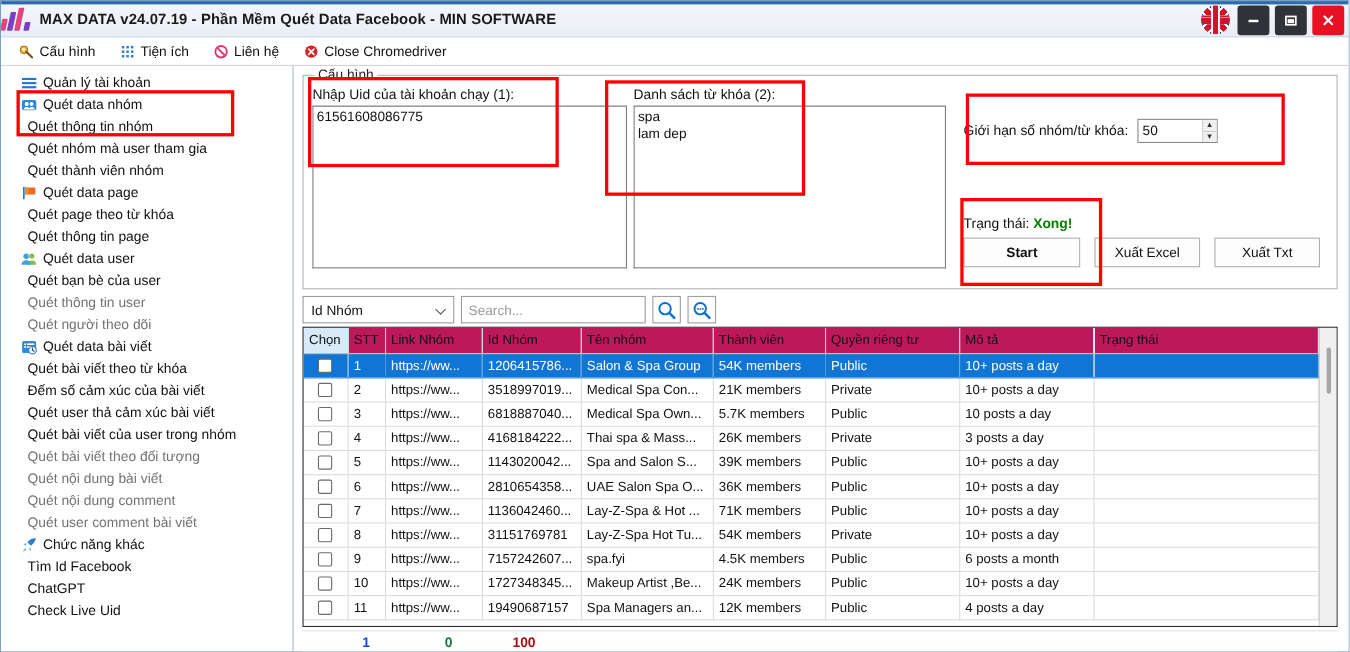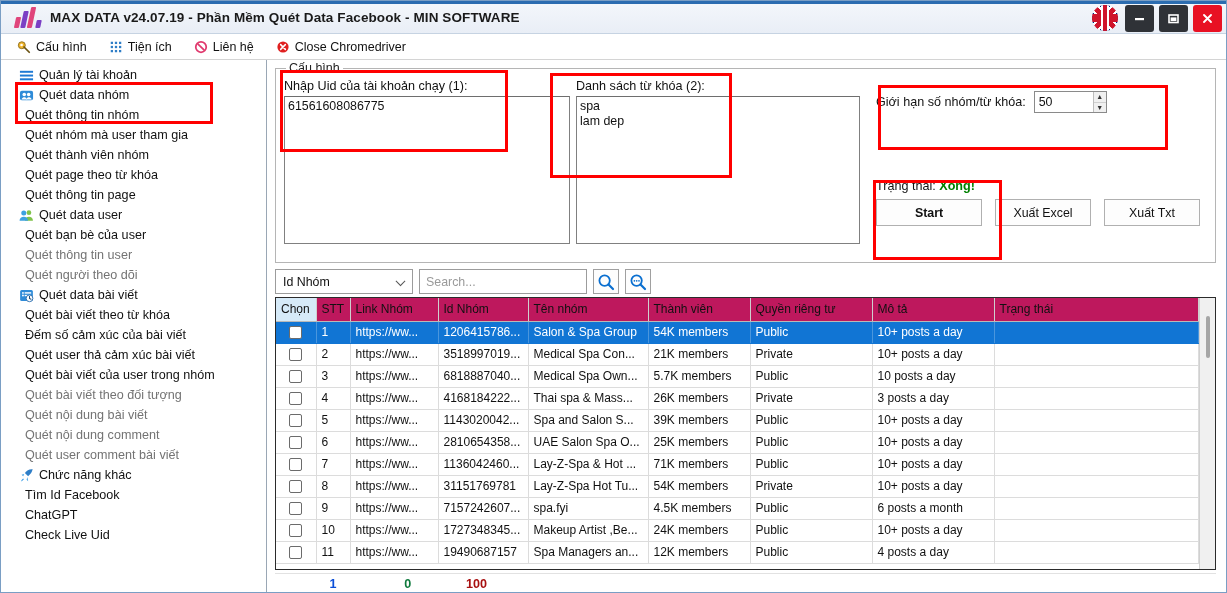--- a/index.html
+++ b/index.html
@@ -19,21 +19,20 @@
   }
 
   
   .titlebar {
     position: relative;
     height: 33px;
     background: linear-gradient(#f4f7fb, #e9eef6);
     border-bottom: 1px solid #c6d3e2;
     display: flex;
     align-items: center;
-    padding-left: 14px;
   }
   .titlebar::before{
     content:"";
     position:absolute; left:0; top:0; right:0; height:3px;
     background:#2b6cb0;
   }
   .app-logo {
     width: 26px; height: 22px;
     margin-right: 9px;
     position: relative;
@@ -185,21 +184,21 @@
     font-family: "Liberation Sans", sans-serif;
     font-size: 12.4px;
     color: #111;
     padding: 2px 3px;
     resize: none;
     outline: none;
     line-height: 15px;
     background: #fff;
   }
 
-  .limit-row { display:flex; align-items:center; margin-top: 12px; }
+  .limit-row { display:flex; align-items:center; margin-top: 29px; }
   .limit-label { font-size: 12.6px; color:#111; margin-right: 8px; white-space: nowrap; }
   .spin {
     display:flex; align-items:stretch;
     border:1px solid #8a8a8a; background:#fff; height: 22px; width: 73px;
   }
   .spin input {
     border:0; outline:0; width: 100%;
     font-family:"Liberation Sans", sans-serif; font-size:12.4px;
     padding-left:4px; color:#111; background: transparent;
   }
@@ -437,20 +436,28 @@
         </div>
         <div class="nav-row child">
           <span>Quét thông tin nhóm</span>
         </div>
         <div class="nav-row child">
           <span>Quét nhóm mà user tham gia</span>
         </div>
         <div class="nav-row child">
           <span>Quét thành viên nhóm</span>
         </div>
+        <div class="nav-row">
+          <span class="nav-ico"><svg viewBox="0 0 16 16" width="15" height="15">
+              <rect x="2" y="2" width="1.7" height="12" fill="#2f7ec7"></rect>
+              <path d="M4 2.6 H14 V9.4 H4 Z" fill="#f06a22"></path>
+              <path d="M4 2.6 H7.4 V9.4 H4 Z" fill="#f3903f"></path>
+            </svg></span>
+          <span>Quét data page</span>
+        </div>
         <div class="nav-row child">
           <span>Quét page theo từ khóa</span>
         </div>
         <div class="nav-row child">
           <span>Quét thông tin page</span>
         </div>
         <div class="nav-row">
           <span class="nav-ico"><svg viewBox="0 0 16 16" width="15" height="15">
               <circle cx="10.6" cy="5" r="2.5" fill="#7fc24a"></circle>
               <path d="M6.3 13.6c0-2.7 1.9-4.2 4.3-4.2s4.3 1.5 4.3 4.2z" fill="#7fc24a"></path>
@@ -671,21 +678,21 @@
                   <td>Public</td>
                   <td>10+ posts a day</td>
                   <td></td>
                 </tr>
                 <tr class="">
                   <td class="cb-cell"><span class="cbx"></span></td>
                   <td>6</td>
                   <td>https://ww...</td>
                   <td>2810654358...</td>
                   <td>UAE Salon Spa O...</td>
-                  <td>25K members</td>
+                  <td>36K members</td>
                   <td>Public</td>
                   <td>10+ posts a day</td>
                   <td></td>
                 </tr>
                 <tr class="">
                   <td class="cb-cell"><span class="cbx"></span></td>
                   <td>7</td>
                   <td>https://ww...</td>
                   <td>1136042460...</td>
                   <td>Lay-Z-Spa &amp; Hot ...</td>

